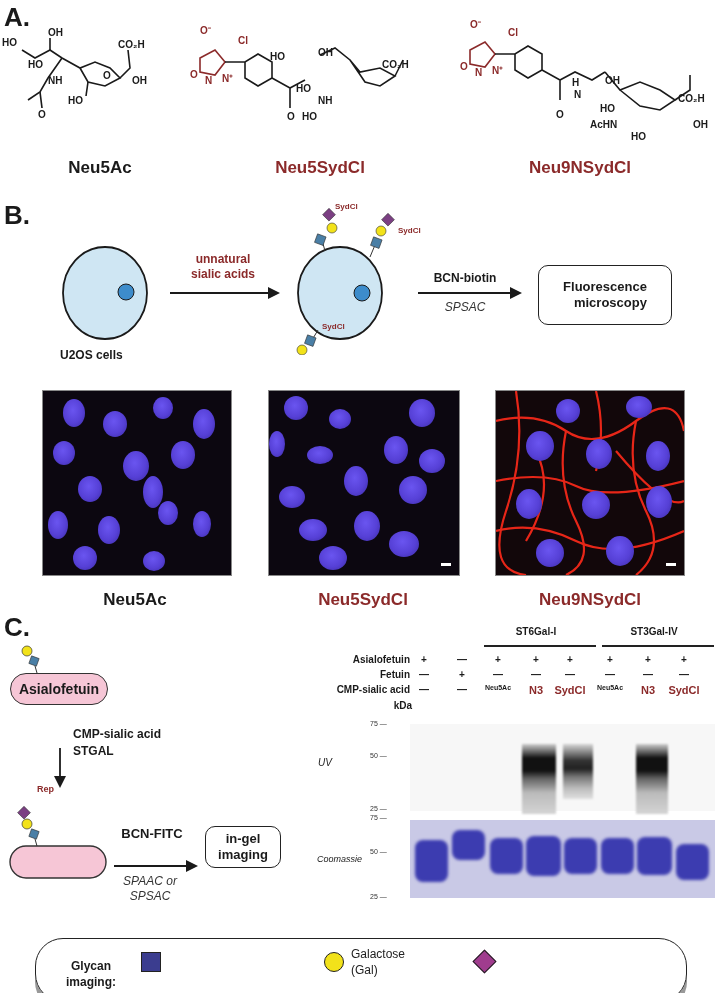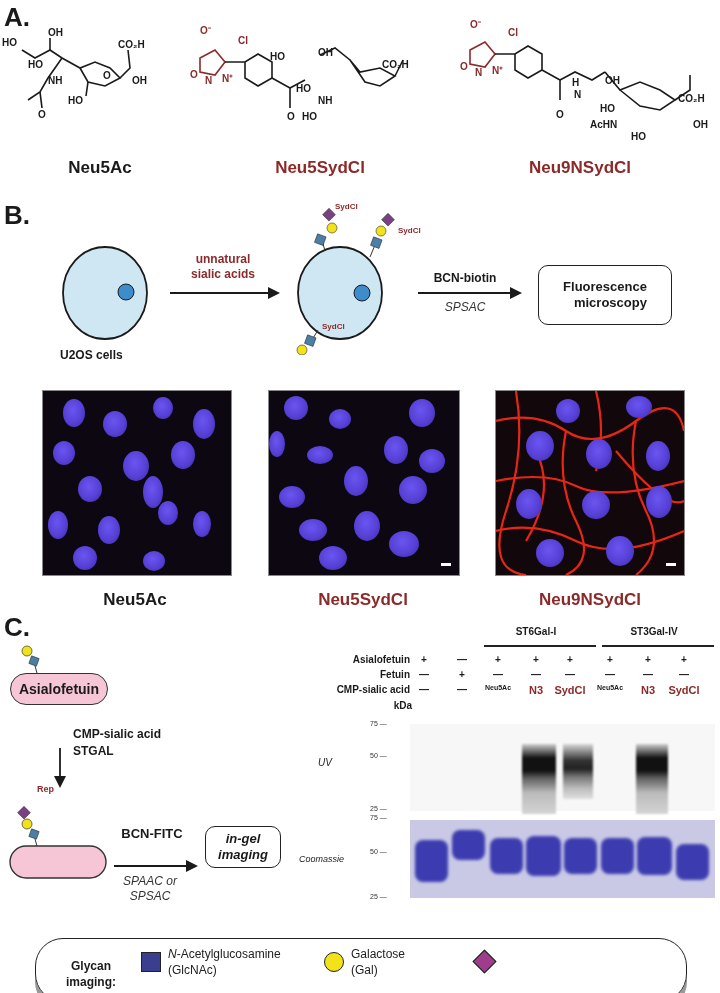--- a/index.html
+++ b/index.html
@@ -219,21 +219,21 @@
   <line x1="114" y1="226" x2="188" y2="226" stroke="#1a1a1a" stroke-width="1.8"></line>
   <polygon points="186,220 198,226 186,232" fill="#1a1a1a"></polygon>
 </svg>
 <div class="abs b" style="left:10px;top:673px;width:96px;height:30px;border:1.4px solid #333;border-radius:16px;background:#f6c6d6;font-size:14px;display:flex;align-items:center;justify-content:center;">Asialofetuin</div>
 <div class="abs b" style="left:73px;top:727px;font-size:12px;">CMP-sialic acid</div>
 <div class="abs b" style="left:73px;top:744px;font-size:12px;">STGAL</div>
 <div class="abs b" style="left:37px;top:784px;font-size:9px;color:#8b2a2a;">Rep</div>
 <div class="abs b" style="left:112px;top:826px;font-size:13px;width:80px;text-align:center;">BCN-FITC</div>
 <div class="abs" style="left:110px;top:874px;font-size:12px;font-style:italic;width:80px;text-align:center;color:#333;">SPAAC or</div>
 <div class="abs" style="left:110px;top:889px;font-size:12px;font-style:italic;width:80px;text-align:center;color:#333;">SPSAC</div>
-<div class="abs box" style="left:205px;top:826px;width:74px;height:40px;font-style:italic;">
+<div class="abs box" style="left:205px;top:826px;width:74px;height:40px;">
   <div>
       <div>in-gel</div>
       <div>imaging</div>
     </div>
 </div>
 
 <div class="abs b" style="left:486px;top:626px;width:100px;text-align:center;font-size:10px;">ST6Gal-I</div>
 <div class="abs b" style="left:604px;top:626px;width:100px;text-align:center;font-size:10px;">ST3Gal-IV</div>
 <div class="abs" style="left:484px;top:645px;width:112px;height:1.5px;background:#222;"></div>
 <div class="abs" style="left:602px;top:645px;width:112px;height:1.5px;background:#222;"></div>
@@ -283,34 +283,30 @@
 <div class="abs" style="left:410px;top:820px;width:305px;height:78px;background:#c9c9e6;">
   <div class="abs" style="left:5px;top:20px;width:33px;height:42px;border-radius:8px;background:#3c3cb0;filter:blur(1.5px);"></div>
   <div class="abs" style="left:42px;top:10px;width:33px;height:30px;border-radius:8px;background:#3c3cb0;filter:blur(1.5px);"></div>
   <div class="abs" style="left:80px;top:18px;width:33px;height:36px;border-radius:8px;background:#3c3cb0;filter:blur(1.5px);"></div>
   <div class="abs" style="left:116px;top:16px;width:35px;height:40px;border-radius:8px;background:#3c3cb0;filter:blur(1.5px);"></div>
   <div class="abs" style="left:154px;top:18px;width:33px;height:36px;border-radius:8px;background:#3c3cb0;filter:blur(1.5px);"></div>
   <div class="abs" style="left:191px;top:18px;width:33px;height:36px;border-radius:8px;background:#3c3cb0;filter:blur(1.5px);"></div>
   <div class="abs" style="left:227px;top:17px;width:35px;height:38px;border-radius:8px;background:#3c3cb0;filter:blur(1.5px);"></div>
   <div class="abs" style="left:266px;top:24px;width:33px;height:36px;border-radius:8px;background:#3c3cb0;filter:blur(1.5px);"></div>
 </div>
-<div class="abs" style="left:299px;top:854px;font-size:9px;font-style:italic;">Coomassie</div>
+<div class="abs" style="left:317px;top:854px;font-size:9px;font-style:italic;">Coomassie</div>
 <div class="tick" style="left:370px;top:814px;">75 —</div>
 <div class="tick" style="left:370px;top:848px;">50 —</div>
 <div class="tick" style="left:370px;top:893px;">25 —</div>
 
 <div class="legend">
   <div class="abs b" style="left:30px;top:20px;font-size:12px;text-align:center;line-height:1.3;">
     <div>Glycan</div>
     <div>imaging:</div>
   </div>
   <div class="abs" style="left:105px;top:13px;width:18px;height:18px;background:#3b3d8f;border:1px solid #222;"></div>
-  <div class="abs" style="left:132px;top:8px;font-size:12px;line-height:1.3;color:#222;">
-    <div><i>N</i><span>-Acetylglucosamine</span></div>
-    <div>(GlcNAc)</div>
-  </div>
   <div class="abs" style="left:288px;top:13px;width:18px;height:18px;background:#f2e21a;border:1px solid #222;border-radius:50%;"></div>
   <div class="abs" style="left:315px;top:8px;font-size:12px;line-height:1.3;color:#222;">
     <div>Galactose</div>
     <div>(Gal)</div>
   </div>
   <div class="abs" style="left:440px;top:14px;width:15px;height:15px;background:#a03c8e;border:1px solid #222;transform:rotate(45deg);"></div>
 </div>
 
 </body></html>

